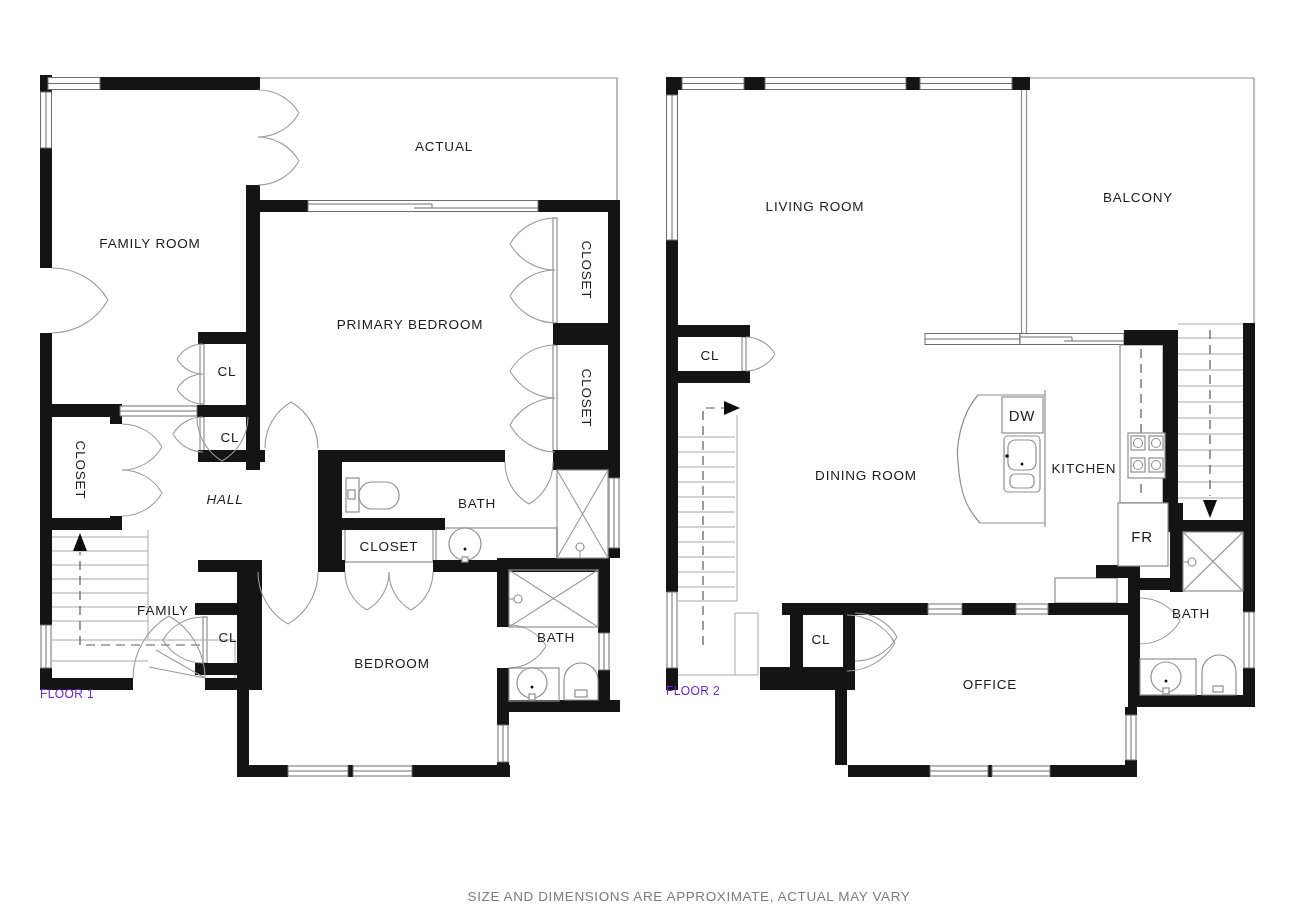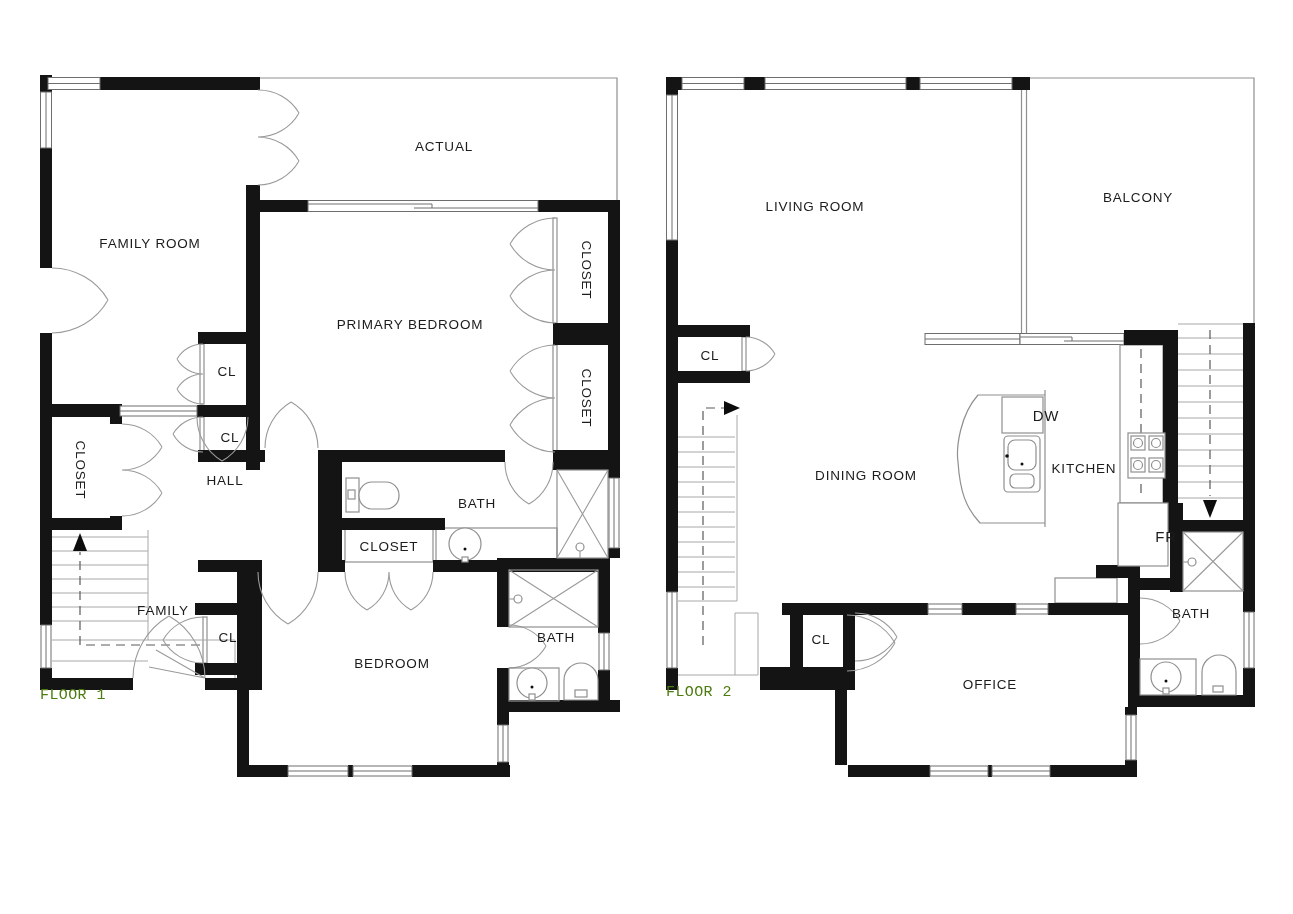--- a/index.html
+++ b/index.html
@@ -1,22 +1,22 @@
 <!DOCTYPE html>
 <html><head>
 <meta charset="utf-8">
 <style>
   html,body{margin:0;padding:0;background:#fff;}
   .canvas{position:relative;width:1293px;height:914px;background:#ffffff;overflow:hidden;
           font-family:"Liberation Sans", sans-serif;}
   .lbl{position:absolute;transform:translate(-50%,-50%);font-size:13.5px;letter-spacing:.8px;
        color:#1c1c1c;white-space:nowrap;}
   .lbl.v{transform:translate(-50%,-50%) rotate(90deg);}
-  .lbl.big{font-size:15px;margin-left:24px;}
-  .floor-tag{position:absolute;font-size:15px;letter-spacing:.4px;color:#4d7c0f;white-space:nowrap;font-family:Liberation Mono, monospace;}
+  .lbl.big{font-size:15px;}
+  .floor-tag{position:absolute;font-size:12px;letter-spacing:.4px;color:#6d28d9;white-space:nowrap;}
   .disclaimer{position:absolute;transform:translate(-50%,-50%);font-size:13.5px;letter-spacing:.6px;
               color:#7d7d7d;white-space:nowrap;}
   svg{position:absolute;left:0;top:0;}
   .w{fill:#141414;stroke:none;}
   .t{fill:none;stroke:#8f8f8f;stroke-width:1.2;}
   .tw{fill:#ffffff;stroke:#8f8f8f;stroke-width:1.2;}
   .d{fill:none;stroke:#9a9a9a;stroke-width:1.1;}
   .win{fill:#ffffff;stroke:#6e6e6e;stroke-width:1;}
   .wl{stroke:#6e6e6e;stroke-width:1;fill:none;}
   .tr{stroke:#a8a8a8;stroke-width:1;fill:none;}
@@ -315,21 +315,21 @@
   </g>
 </svg>
 
 <div class="lbl" style="left:150px;top:243px;">FAMILY ROOM</div>
 <div class="lbl" style="left:444px;top:146px;">ACTUAL</div>
 <div class="lbl" style="left:410px;top:324px;">PRIMARY BEDROOM</div>
 <div class="lbl v" style="left:586px;top:270px;">CLOSET</div>
 <div class="lbl v" style="left:586px;top:398px;">CLOSET</div>
 <div class="lbl" style="left:227px;top:371px;">CL</div>
 <div class="lbl" style="left:230px;top:437px;">CL</div>
-<div class="lbl" style="left:225px;top:480px;">HALL</div>
+<div class="lbl" style="left:225px;top:499px;font-style:italic;">HALL</div>
 <div class="lbl v" style="left:80px;top:470px;">CLOSET</div>
 <div class="lbl" style="left:477px;top:503px;">BATH</div>
 <div class="lbl" style="left:389px;top:546px;">CLOSET</div>
 <div class="lbl" style="left:163px;top:610px;">FAMILY</div>
 <div class="lbl" style="left:228px;top:637px;">CL</div>
 <div class="lbl" style="left:392px;top:663px;">BEDROOM</div>
 <div class="lbl" style="left:556px;top:637px;">BATH</div>
 <div class="floor-tag" style="left:40px;top:687px;">FLOOR 1</div>
 
 <div class="lbl" style="left:815px;top:206px;text-align:right;">LIVING ROOM</div>
@@ -337,14 +337,15 @@
 <div class="lbl" style="left:710px;top:355px;">CL</div>
 <div class="lbl" style="left:866px;top:467px;margin-top:8px;">DINING ROOM</div>
 <div class="lbl big" style="left:1022px;top:415px;">DW</div>
 <div class="lbl" style="left:1078px;top:468px;padding-left:12px;">KITCHEN</div>
 <div class="lbl big" style="left:1142px;top:536px;">FR</div>
 <div class="lbl" style="left:1191px;top:613px;">BATH</div>
 <div class="lbl" style="left:821px;top:639px;">CL</div>
 <div class="lbl" style="left:990px;top:684px;">OFFICE</div>
 <div class="floor-tag" style="left:666px;top:684px;">FLOOR 2</div>
 
+<div class="disclaimer" style="left:689px;top:896px;">SIZE AND DIMENSIONS ARE APPROXIMATE, ACTUAL MAY VARY</div>
 
 </div>
 
 </body></html>

